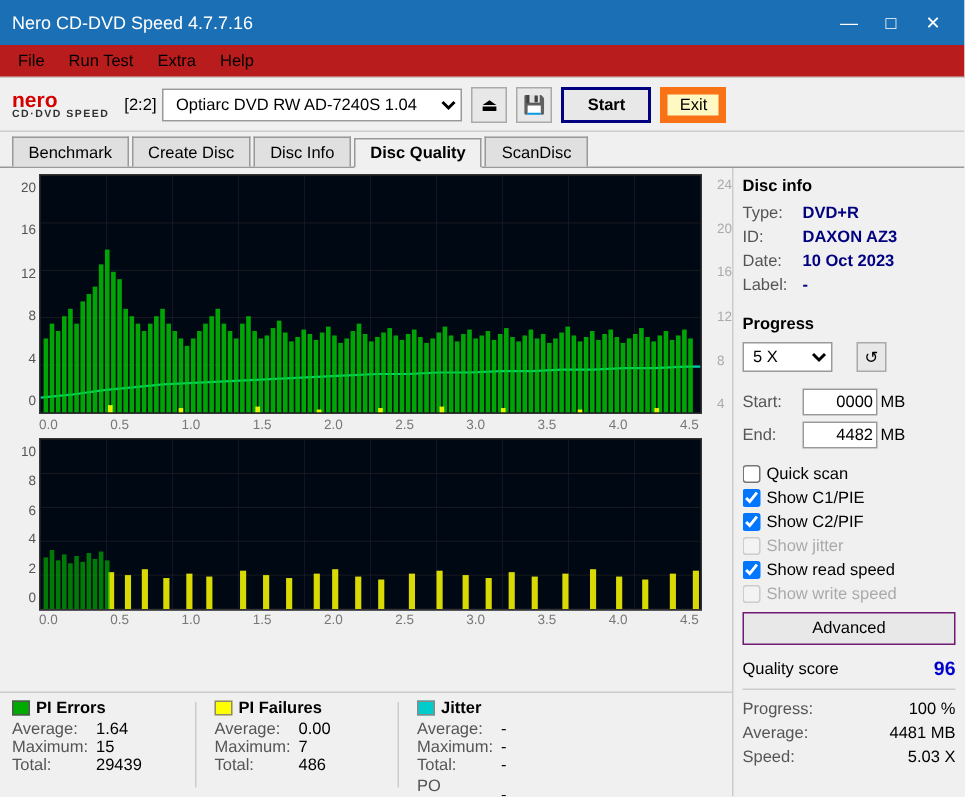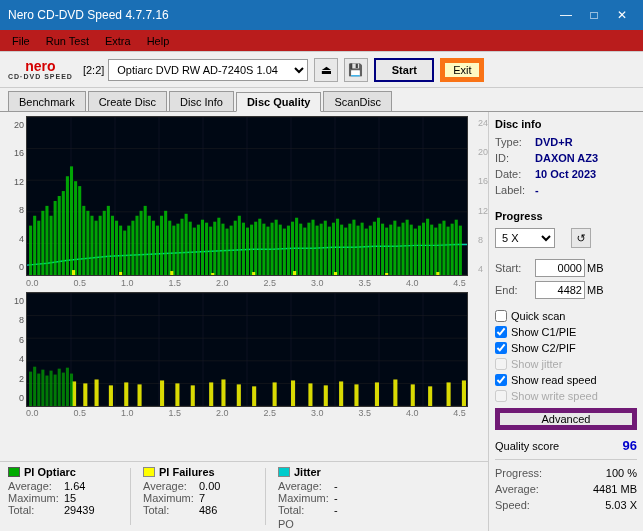--- a/index.html
+++ b/index.html
@@ -66,21 +66,21 @@
       height: 36px;
       display: flex;
       align-items: center;
       padding: 0 8px;
       gap: 6px;
       border-bottom: 1px solid #ccc;
     }
     .logo {
       display: flex;
       flex-direction: column;
-      align-items: center;
+      align-items: flex-start;
       margin-right: 4px;
     }
     .logo-nero {
       font-size: 14px;
       font-weight: bold;
       color: #d40000;
       line-height: 1;
     }
     .logo-sub {
       font-size: 7px;
@@ -260,21 +260,21 @@
       width: 12px;
       height: 12px;
     }
     .checkbox-label { color: #000; }
     .checkbox-label.disabled { color: #aaa; }
 
     .advanced-btn {
       width: 100%;
       height: 22px;
       background: #e8e8e8;
-      border: 5px solid #701a75;
+      border: 1px solid #701a75;
       font-size: 11px;
       cursor: pointer;
       margin-top: 2px;
     }
 
     .quality-row {
       display: flex;
       align-items: center;
       justify-content: space-between;
       font-size: 11px;
@@ -647,21 +647,21 @@
         <span>3.5</span>
         <span>4.0</span>
         <span>4.5</span>
       </div>
     </div>
 
     <div class="bottom-area">
       <div class="legend-group">
         <div class="legend-header">
           <div class="legend-color-box" style="background:#00aa00;"></div>
-          <span>PI Optiarc</span>
+          <span>PI Errors</span>
         </div>
         <div class="legend-stat">
           <span class="legend-stat-label">Average:</span>
           <span class="legend-stat-value">1.64</span>
         </div>
         <div class="legend-stat">
           <span class="legend-stat-label">Maximum:</span>
           <span class="legend-stat-value">15</span>
         </div>
         <div class="legend-stat">

